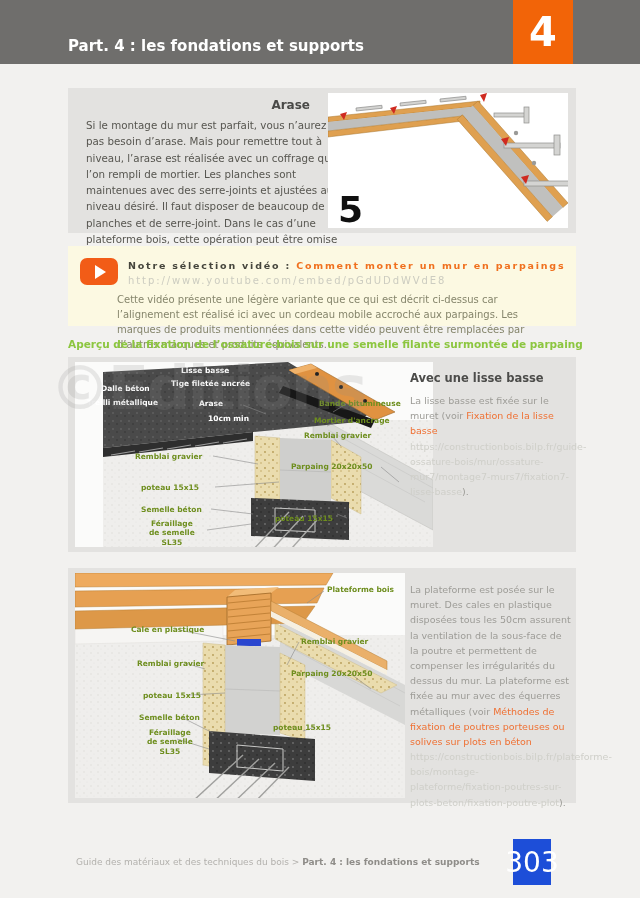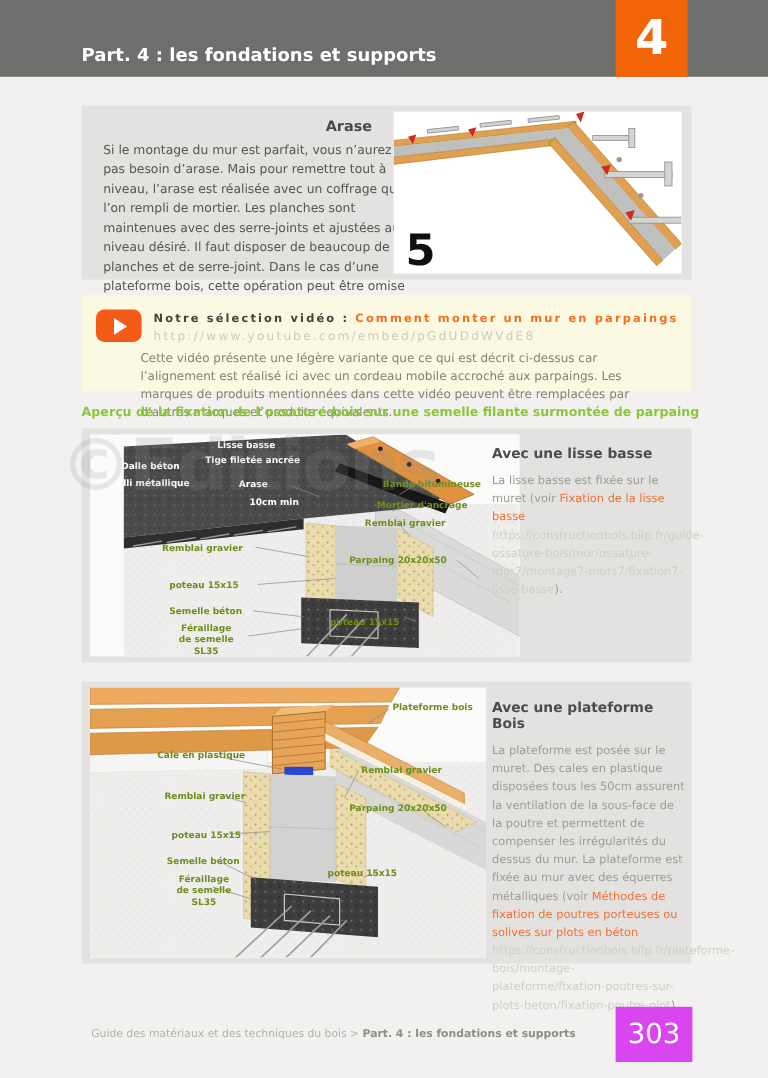--- a/index.html
+++ b/index.html
@@ -50,22 +50,22 @@
   .panel-body .blk{display:block;margin-bottom:2px;}
   .inline-link{color:#ef7134;cursor:pointer;}
   .inline-url{color:#cfcfc9;}
   
   .watermark{position:absolute;left:50px;top:360px;z-index:9;pointer-events:none;
              font-size:60px;font-weight:bold;line-height:0.95;color:#8d8d8d;opacity:0.18;
              white-space:nowrap;letter-spacing:-2px;}
   
   .crumb{position:absolute;left:76px;top:857px;font-size:9px;color:#b3b1ad;text-align:center;}
   .crumb b{color:#8f8d89;}
-  .page-box{position:absolute;left:513px;top:839px;width:64px;height:46px;background:#d946ef;
-            display:flex;align-items:center;justify-content:center;color:#fff;font-size:23px;}
+  .page-box{position:absolute;left:513px;top:839px;width:38px;height:46px;background:#1d4ed8;
+            display:flex;align-items:center;justify-content:center;color:#fff;font-size:28px;}
 </style>
 </head>
 <body>
 
 <div class="header">
   <div class="header-title">Part. 4 : les fondations et supports</div>
 </div>
 <div class="chapter-box">
   <span>4</span>
 </div>
@@ -267,21 +267,20 @@
         <line x1="114" y1="122" x2="150" y2="120"></line>
         <line x1="106" y1="144" x2="138" y2="160"></line>
         <line x1="102" y1="166" x2="134" y2="176"></line>
         <line x1="240" y1="154" x2="228" y2="158"></line>
       </g>
     </svg>
   <div class="diag-label g" style="left: 252px; top: 12px;">Plateforme bois</div><div class="diag-label g" style="left: 56px; top: 52px;">Cale en plastique</div><div class="diag-label g" style="left: 226px; top: 64px;">Remblai gravier</div><div class="diag-label g" style="left: 62px; top: 86px;">Remblai gravier</div><div class="diag-label g" style="left: 216px; top: 96px;">Parpaing 20x20x50</div><div class="diag-label g" style="left: 68px; top: 118px;">poteau 15x15</div><div class="diag-label g" style="left: 64px; top: 140px;">Semelle béton</div><div class="diag-label g c" style="left: 72px; top: 155px;">Féraillage
 de semelle
 SL35</div><div class="diag-label g" style="left: 198px; top: 150px;">poteau 15x15</div></div>
   <div class="panel-text">
-    <h3 class="panel-heading">Avec une plateforme Bois</h3>
     <p class="panel-body">
       <span>La plateforme est posée sur le muret. Des cales en plastique disposées tous les 50cm assurent la ventilation de la sous-face de la poutre et permettent de compenser les irrégularités du dessus du mur. La plateforme est fixée au mur avec des équerres métalliques (voir </span><span class="inline-link">Méthodes de fixation de poutres porteuses ou solives sur plots en béton</span><span class="inline-url"> https://constructionbois.bilp.fr/plateforme-bois/montage-plateforme/fixation-poutres-sur-plots-beton/fixation-poutre-plot</span><span>).</span>
     </p>
   </div>
 </div>
 
 <div class="watermark">
   <div>©Editions</div>
 </div>
 

